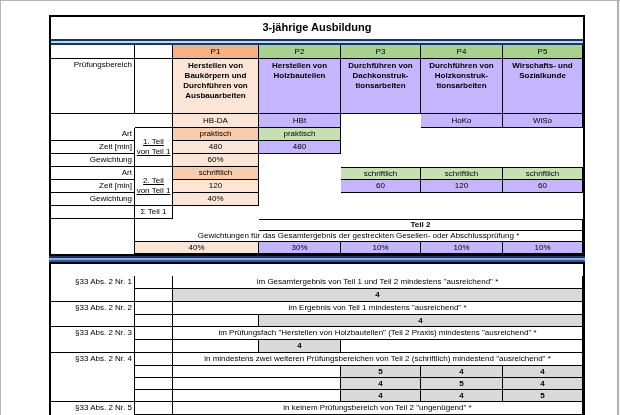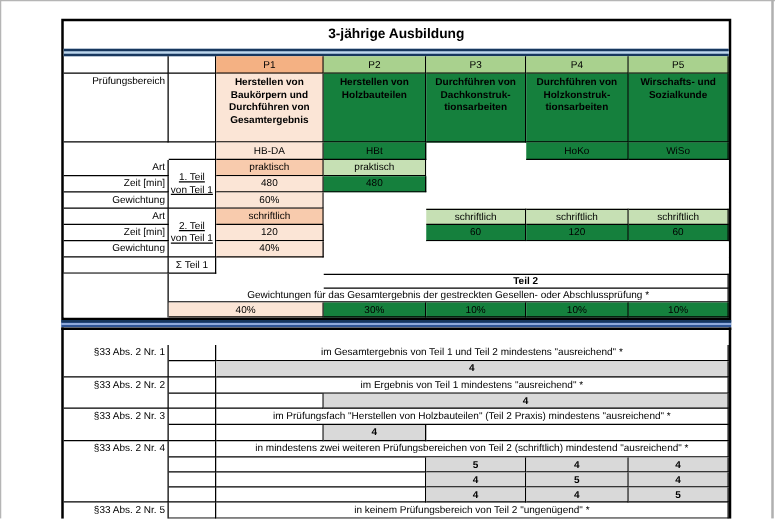--- a/index.html
+++ b/index.html
@@ -28,21 +28,21 @@
   .f{border:none;background:#fff;}
   .fr{border:none;border-right:1px solid #000;background:#fff;}
   .bt{border-top:1px solid #000;}
 
   .title{font-size:11px;font-weight:bold;border-right:none;border-bottom:none;}
   .band{border-right:none;border-top:2px solid #17375E;border-bottom:2px solid #17375E;background:#BDD7EE;}
   .sep{position:absolute;left:49px;top:256px;width:536px;height:6px;background:#2F5597;
        border-top:2px solid #17375E;box-shadow:inset 0 2px 0 #8FAADC;box-sizing:border-box;}
 
   .oh{background:#F4B183;} .pm{background:#F8CBAD;} .pl{background:#FBE5D6;} .plx{background:#FDF0E7;}
-  .gh{background:#A9D18E;} .gm{background:#C6E0B4;} .gl{background:#15803d;}
+  .gh{background:#A9D18E;} .gm{background:#C6E0B4;} .gl{background:#c4b5fd;}
   .gray{background:#D9D9D9;} .grayh{background:#D4D4D4;}
 </style>
 </head>
 <body>
 
 <div class="page">
   <div class="frame-top"></div>
   <div class="frame-left"></div>
   <div class="frame-right"></div>
 
@@ -53,21 +53,21 @@
     <div class="c" style="grid-area:3/1/4/2"></div>
     <div class="c" style="grid-area:3/2/4/3"></div>
     <div class="c oh" style="grid-area:3/3/4/4">P1</div>
     <div class="c gh" style="grid-area:3/4/4/5">P2</div>
     <div class="c gh" style="grid-area:3/5/4/6">P3</div>
     <div class="c gh" style="grid-area:3/6/4/7">P4</div>
     <div class="c gh" style="grid-area:3/7/4/8">P5</div>
 
     <div class="c lab top" style="grid-area:4/1/5/2">Prüfungsbereich</div>
     <div class="c" style="grid-area:4/2/5/3"></div>
-    <div class="c pl b top" style="grid-area:4/3/5/4;padding:2px">Herstellen von Baukörpern und Durchführen von Gesamtergebnis</div>
+    <div class="c pl b top" style="grid-area:4/3/5/4;padding:2px">Herstellen von Baukörpern und Durchführen von Ausbauarbeiten</div>
     <div class="c gl b top" style="grid-area:4/4/5/5;padding:2px">Herstellen von Holzbauteilen</div>
     <div class="c gl b top" style="grid-area:4/5/5/6;padding:2px">Durchführen von Dachkonstruk-tionsarbeiten</div>
     <div class="c gl b top" style="grid-area:4/6/5/7;padding:2px">Durchführen von Holzkonstruk-tionsarbeiten</div>
     <div class="c gl b top" style="grid-area:4/7/5/8;padding:2px">Wirschafts- und Sozialkunde</div>
 
     <div class="c" style="grid-area:5/2/6/3"></div>
     <div class="c pl" style="grid-area:5/3/6/4">HB-DA</div>
     <div class="c gl" style="grid-area:5/4/6/5">HBt</div>
     <div class="c gl" style="grid-area:5/6/6/7">HoKo</div>
     <div class="c gl" style="grid-area:5/7/6/8">WiSo</div>

